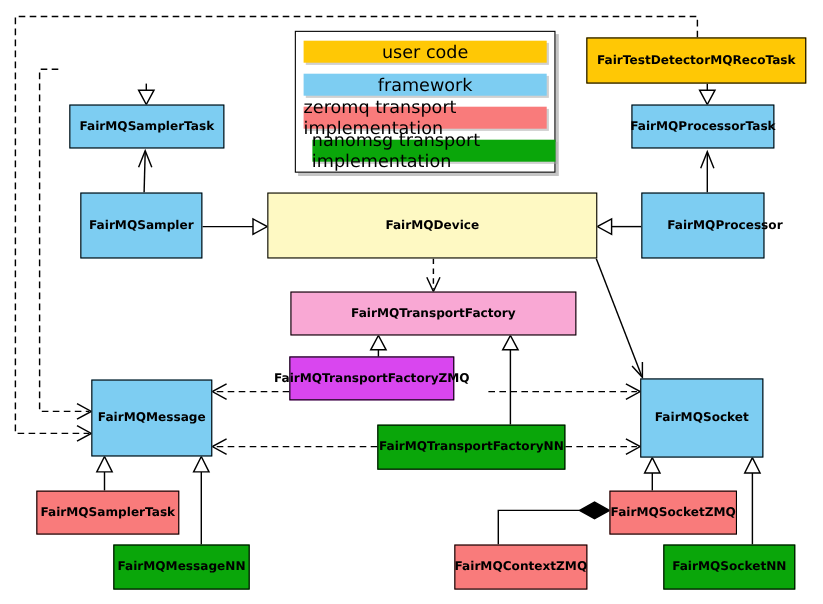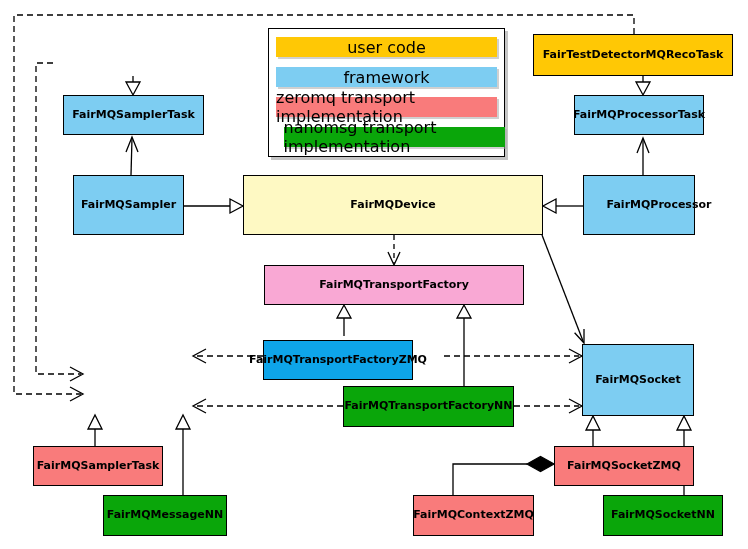--- a/index.html
+++ b/index.html
@@ -175,38 +175,41 @@
   </div>
 
   <div class="node" style="left: 583px; top: 175px; width: 112px; height: 60px; background: rgb(125, 205, 242); padding-left: 40px;">
     <span>FairMQProcessor</span>
   </div>
 
   <div class="node abstract" style="left: 264px; top: 265px; width: 260px; height: 40px; background: #f9a8d4;">
     <span>FairMQTransportFactory</span>
   </div>
 
-  <div class="node" style="left: 263px; top: 340px; width: 150px; height: 40px; background: #0ea5e9;">
+  <div class="node" style="left: 263px; top: 324px; width: 150px; height: 40px; background: #d946ef;">
     <span>FairMQTransportFactoryZMQ</span>
   </div>
 
   <div class="node" style="left: 343px; top: 386px; width: 171px; height: 41px; background: rgb(10, 166, 10);">
     <span>FairMQTransportFactoryNN</span>
   </div>
 
+  <div class="node abstract" style="left: 83px; top: 345px; width: 110px; height: 70px; background: rgb(125, 205, 242);">
+    <span>FairMQMessage</span>
+  </div>
 
   <div class="node abstract" style="left: 582px; top: 344px; width: 112px; height: 72px; background: rgb(125, 205, 242);">
     <span>FairMQSocket</span>
   </div>
 
   <div class="node" style="left: 33px; top: 446px; width: 130px; height: 40px; background: rgb(249, 123, 123);">
     <span>FairMQSamplerTask</span>
   </div>
 
-  <div class="node" style="left: 554px; top: 446px; width: 140px; height: 40px; background: rgb(249, 123, 123);">
+  <div class="node" style="left: 554px; top: 446px; width: 116px; height: 40px; background: rgb(249, 123, 123);">
     <span>FairMQSocketZMQ</span>
   </div>
 
   <div class="node" style="left: 103px; top: 495px; width: 124px; height: 41px; background: rgb(10, 166, 10);">
     <span>FairMQMessageNN</span>
   </div>
 
   <div class="node" style="left: 393px; top: 495px; width: 121px; height: 41px; background: rgb(249, 123, 123); margin-left: 20px;">
     <span>FairMQContextZMQ</span>
   </div>

